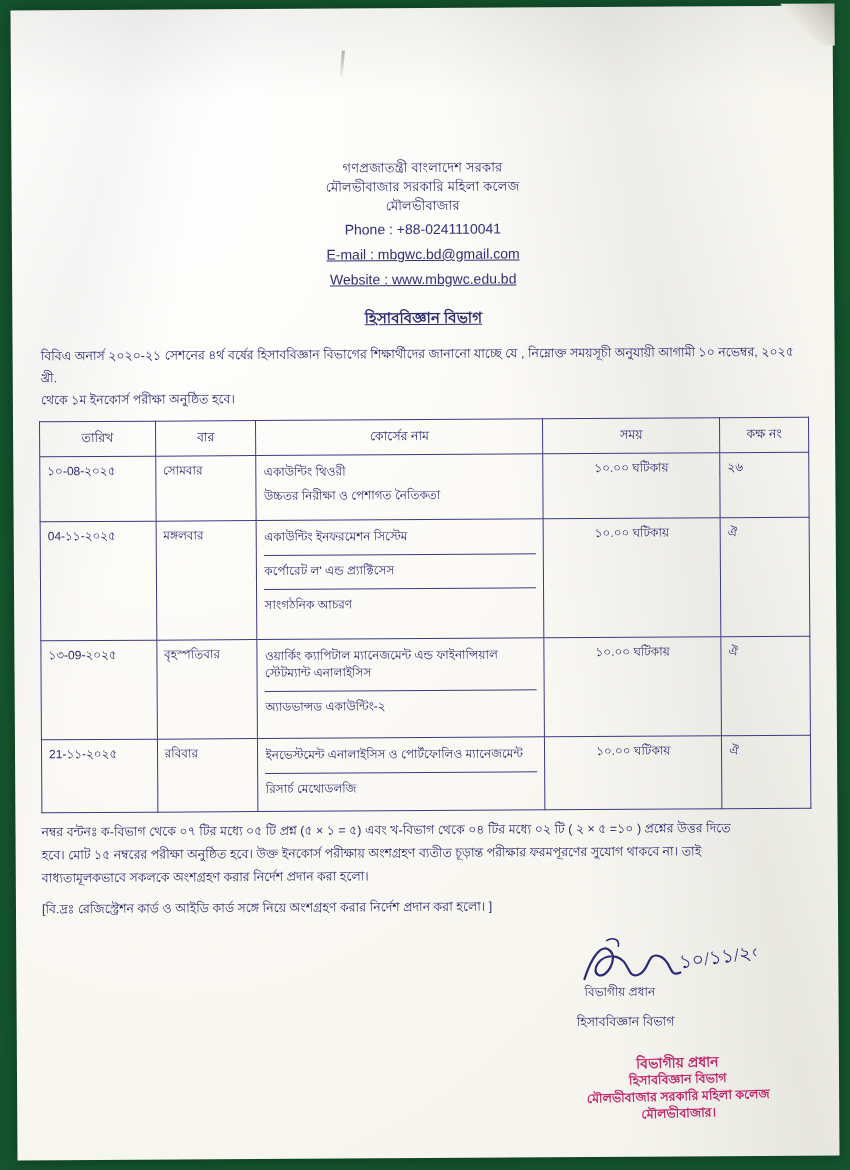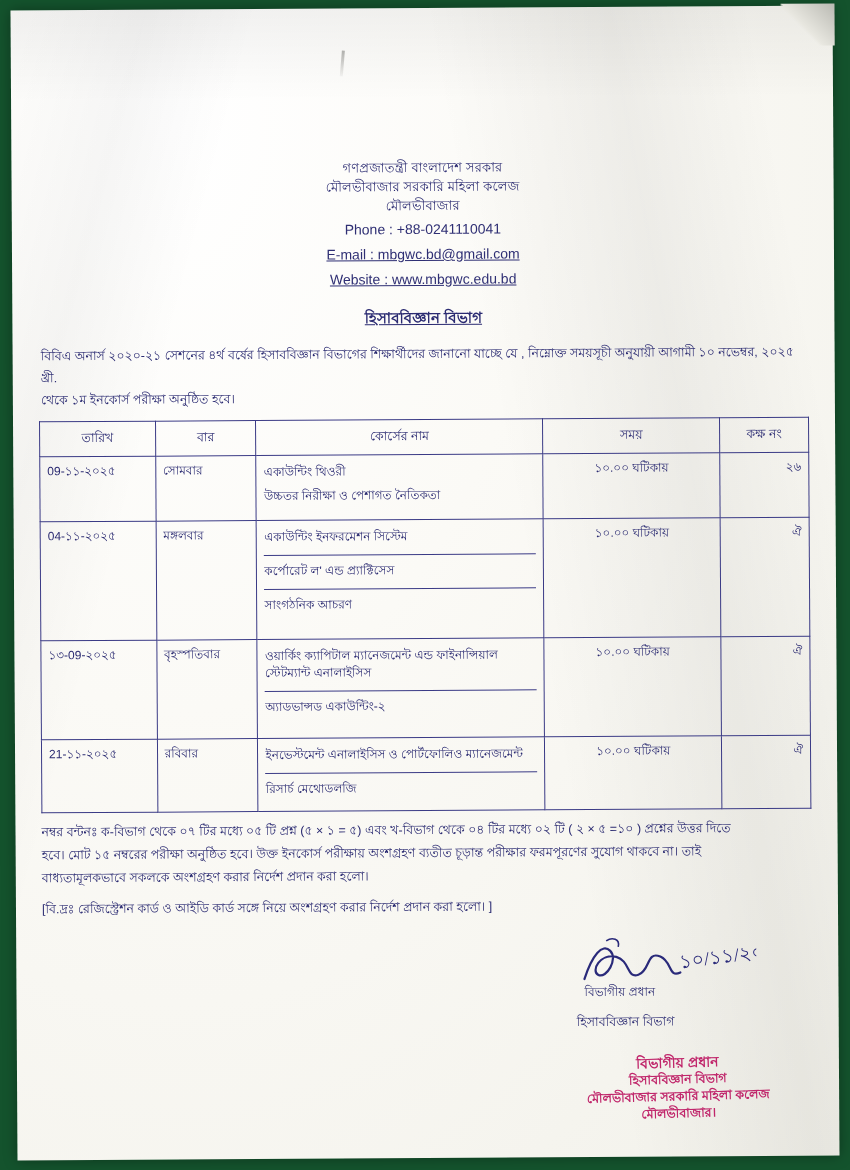--- a/index.html
+++ b/index.html
@@ -101,21 +101,21 @@
     font-weight: normal;
     font-size: 12px;
     vertical-align: top;
     padding: 5px 7px;
   }
   table.sched th { text-align: center; font-size: 12.5px; padding: 7px 4px; }
   .c-date  { width: 110px; margin-left: 10px; }
   .c-day   { width: 95px; margin-left: 28px;  }
   .c-course{ width: 300px; }
   .c-time  { width: 175px; text-align: center; }
-  .c-room  { width: 80px;  text-align: right; }
+  .c-room  { width: 80px;  text-align: left; }
   .course-line {
     display: block;
     padding: 3px 0 4px 0;
     line-height: 17px;
   }
   .course-split {
     border-top: 1px solid #3b3b86;
     margin-top: 5px;
     padding-top: 7px;
   }
@@ -211,21 +211,21 @@
             <th class="c-date">তারিখ</th>
             <th class="c-day">বার</th>
             <th class="c-course">কোর্সের নাম</th>
             <th class="c-time">সময়</th>
             <th class="c-room">কক্ষ নং</th>
           </tr>
         </thead>
         <tbody>
 
           <tr class="cell-pad-1">
-            <td>09-১১-২০২৫</td>
+            <td>১০-08-২০২৫</td>
             <td>সোমবার</td>
             <td>
               <span class="course-line">একাউন্টিং থিওরী</span>
               <span class="course-line">উচ্চতর নিরীক্ষা  ও  পেশাগত নৈতিকতা</span>
             </td>
             <td class="c-time time-cell">১০.০০ ঘটিকায়</td>
             <td class="c-room room-cell">২৬</td>
           </tr>
 
           <tr class="cell-pad-2">

